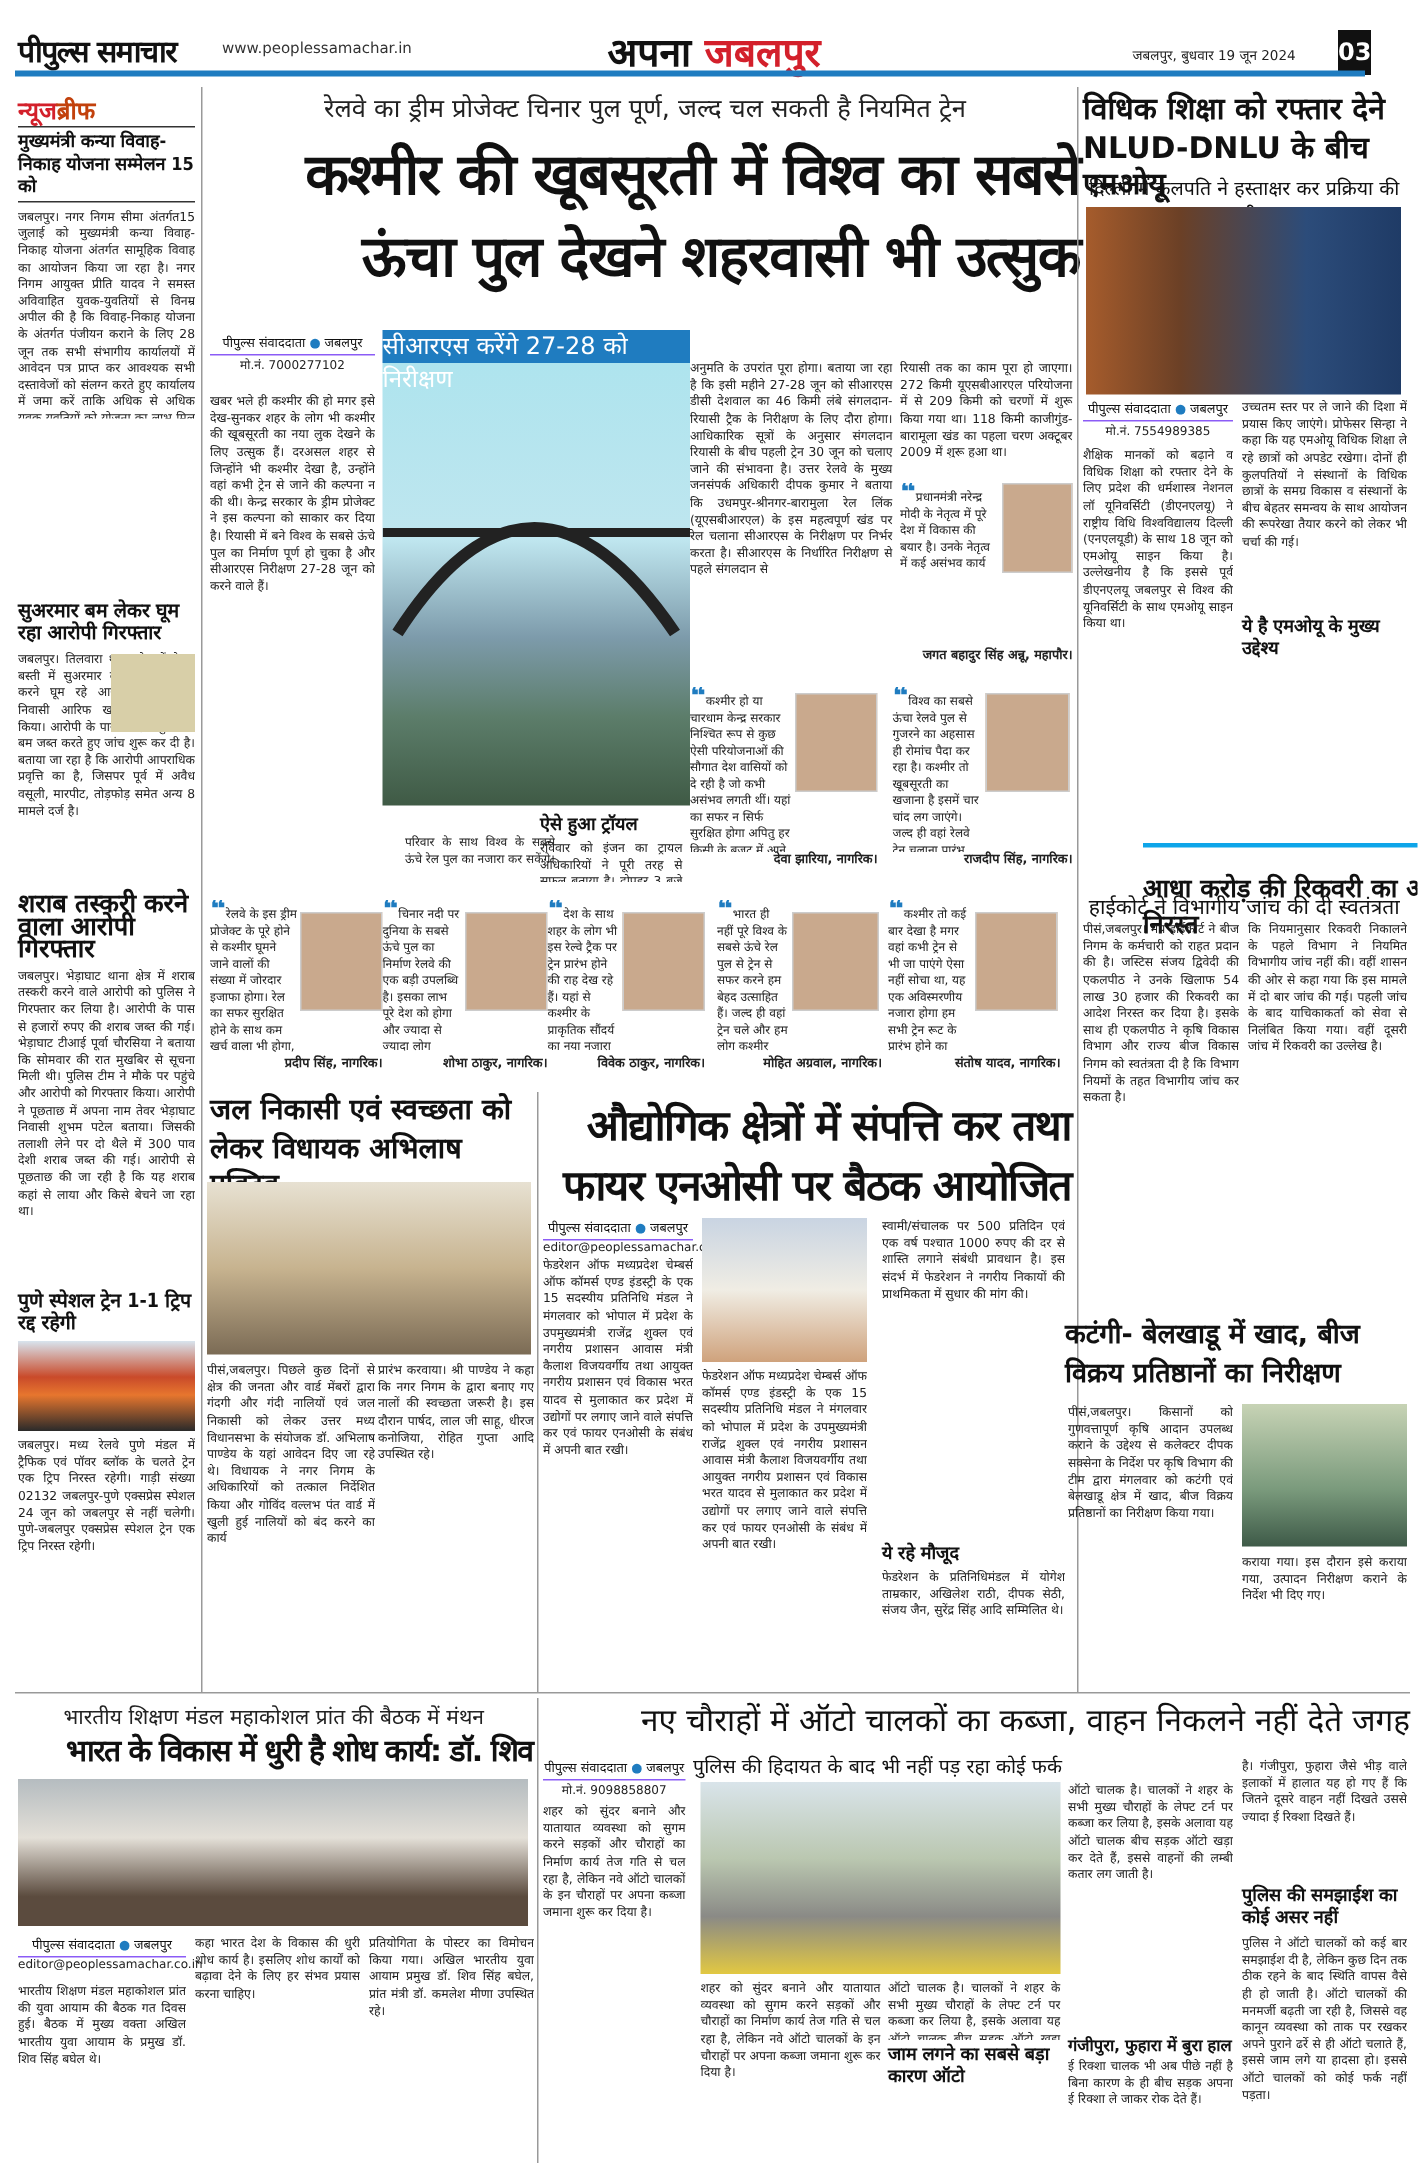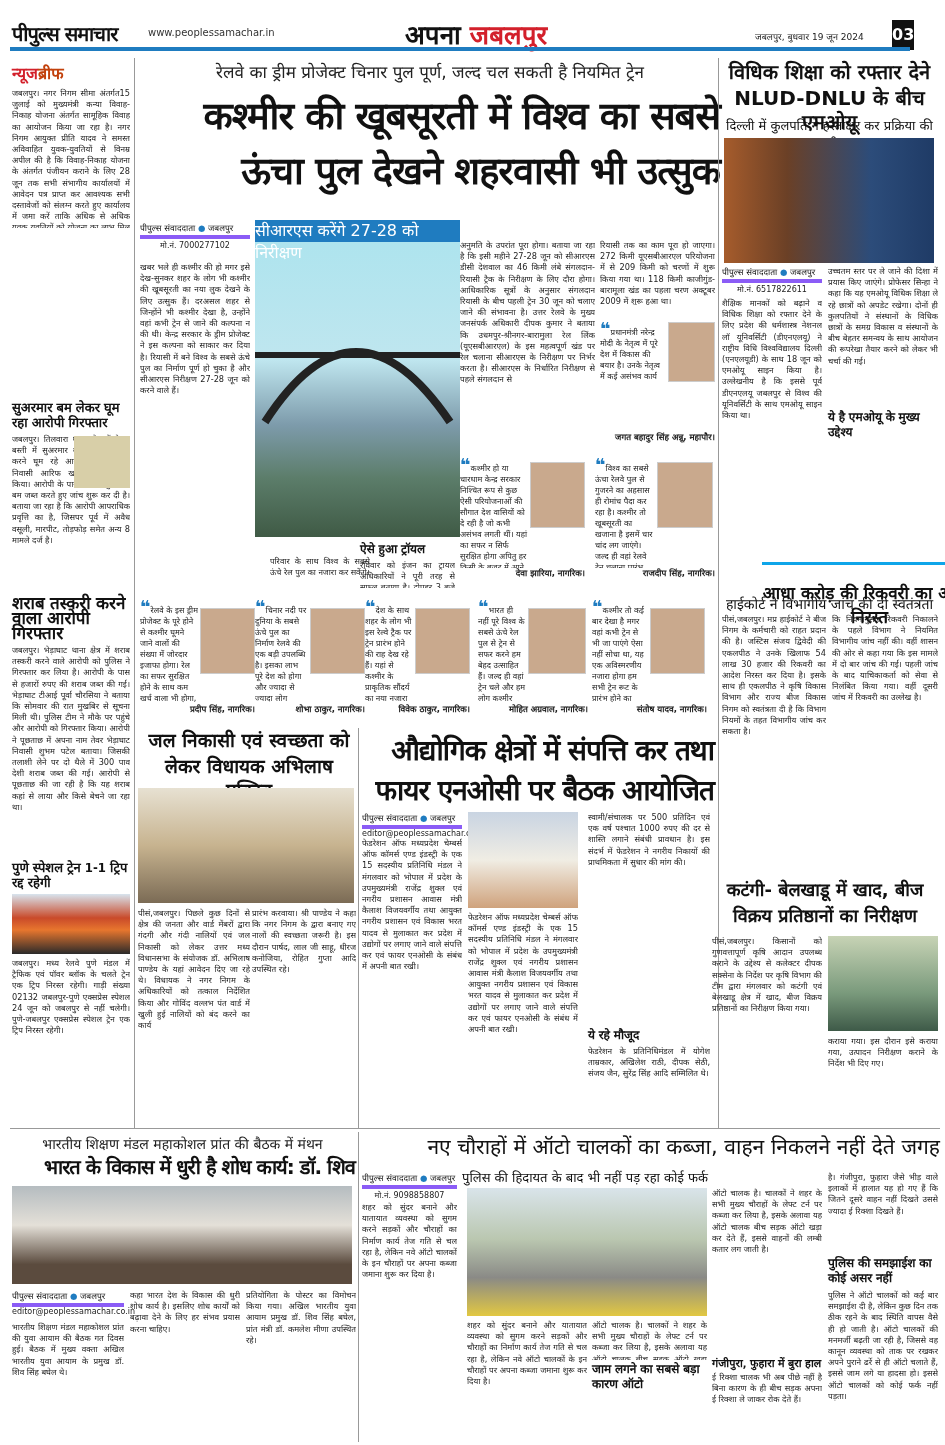--- a/index.html
+++ b/index.html
@@ -13,48 +13,49 @@
 .dateline{left:755px;top:30px;font-size:9px;color:#222}
 .pageno{left:892px;top:20px;width:22px;height:30px;background:#111;color:#fff;font-size:16px;font-weight:bold;text-align:center;line-height:30px}
 .bar{left:10px;top:47px;width:900px;height:4px;background:#1f7cc0}
 .col-rule{background:#999;width:1px}
 .brief-head{left:12px;top:62px;font-size:16px;font-weight:bold;color:#d3202b}
 .brief-head span{color:#c2410c}
 .hd-sm{font-weight:bold;font-size:12px;line-height:15px;font-family:"DejaVu Sans Condensed","DejaVu Sans",sans-serif}
 .body-txt{font-size:8.2px;line-height:11.2px;color:#222;text-align:justify;overflow:hidden}
 .kicker{font-size:17px;color:#222;text-align:center}
 .big-hl{font-size:38px;font-weight:bold;line-height:52px;text-align:right;letter-spacing:-1px}
-.byline{font-size:8.5px;text-align:left;border-bottom:4px solid #8b5cf6;padding-bottom:2px}
+.byline{font-size:8.5px;text-align:center;border-bottom:1px solid #8b5cf6;padding-bottom:2px}
 .byline .dot{color:#1f7cc0}
 .mob{font-size:8px;text-align:center;color:#222}
 .photo{background:#7a9bb0;overflow:hidden}
 .caption-bar{background:#1f7cc0;color:#fff;text-align:left;font-size:16px;height:22px;line-height:22px}
 .quote-card{font-size:8px;line-height:11px;color:#222}
 .quote-card .q{color:#1f7cc0;font-size:18px;font-weight:bold;line-height:14px}
 .quote-name{font-size:8.5px;text-align:right;font-weight:bold}
 .face{background:#c9a98d;border:1px solid #ccc}
-.right-hl{font-size:20px;font-weight:bold;line-height:24px;text-align:center}
+.right-hl{font-size:20px;font-weight:bold;line-height:24px;}
 .sub-hl{font-size:14px;text-align:center}
 </style>
 </head>
 <body>
 
 <div class="abs masthead">
   <div class="abs logo">पीपुल्स समाचार</div>
   <div class="abs url">www.peoplessamachar.in</div>
   <div class="abs pagetitle"><span>अपना </span><span class="red">जबलपुर</span></div>
   <div class="abs dateline">जबलपुर, बुधवार 19 जून 2024</div>
   <div class="abs pageno">03</div>
   <div class="abs bar"></div>
 </div>
 
 <div class="abs col-rule" style="left:134px;top:58px;height:1070px"></div>
 <div class="abs brief-head"><span style="color:#d3202b">न्यूज</span><span>ब्रीफ</span></div>
 
 <div class="abs" style="left:12px;top:84px;width:118px">
+  <div class="hd-sm" style="border-top:1px solid #333;border-bottom:1px solid #333;padding:2px 0">मुख्यमंत्री कन्या विवाह-निकाह योजना सम्मेलन 15 को</div>
   <div class="body-txt" style="height:140px;margin-top:4px">जबलपुर। नगर निगम सीमा अंतर्गत15 जुलाई को मुख्यमंत्री कन्या विवाह-निकाह योजना अंतर्गत सामूहिक विवाह का आयोजन किया जा रहा है। नगर निगम आयुक्त प्रीति यादव ने समस्त अविवाहित युवक-युवतियों से विनम्र अपील की है कि विवाह-निकाह योजना के अंतर्गत पंजीयन कराने के लिए 28 जून तक सभी संभागीय कार्यालयों में आवेदन पत्र प्राप्त कर आवश्यक सभी दस्तावेजों को संलग्न करते हुए कार्यालय में जमा करें ताकि अधिक से अधिक युवक युवतियों को योजना का लाभ मिल सके।</div>
 </div>
 <div class="abs" style="left:12px;top:400px;width:118px">
   <div class="hd-sm" style="font-size:13px">सुअरमार बम लेकर घूम रहा आरोपी गिरफ्तार</div>
   <div class="abs photo" style="left:62px;top:36px;width:56px;height:52px;background:#d8cfa8"></div>
   <div class="body-txt" style="height:150px;margin-top:4px;padding-right:0">जबलपुर। तिलवारा थाना क्षेत्र में क्रेशर बस्ती में सुअरमार बम लेकर अपराध करने घूम रहे आरोपी क्रेशर बस्ती निवासी आरिफ खान को गिरफ्तार किया। आरोपी के पास से एक सुअरमार बम जब्त करते हुए जांच शुरू कर दी है। बताया जा रहा है कि आरोपी आपराधिक प्रवृत्ति का है, जिसपर पूर्व में अवैध वसूली, मारपीट, तोड़फोड़ समेत अन्य 8 मामले दर्ज है।</div>
 </div>
 <div class="abs" style="left:12px;top:596px;width:118px">
   <div class="hd-sm" style="font-size:17px">शराब तस्करी करने वाला आरोपी गिरफ्तार</div>
   <div class="body-txt" style="height:222px;margin-top:4px">जबलपुर। भेड़ाघाट थाना क्षेत्र में शराब तस्करी करने वाले आरोपी को पुलिस ने गिरफ्तार कर लिया है। आरोपी के पास से हजारों रुपए की शराब जब्त की गई। भेड़ाघाट टीआई पूर्वा चौरसिया ने बताया कि सोमवार की रात मुखबिर से सूचना मिली थी। पुलिस टीम ने मौके पर पहुंचे और आरोपी को गिरफ्तार किया। आरोपी ने पूछताछ में अपना नाम तेवर भेड़ाघाट निवासी शुभम पटेल बताया। जिसकी तलाशी लेने पर दो थैले में 300 पाव देशी शराब जब्त की गई। आरोपी से पूछताछ की जा रही है कि यह शराब कहां से लाया और किसे बेचने जा रहा था।</div>
@@ -136,21 +137,21 @@
   <div class="quote-name">संतोष यादव, नागरिक।</div>
 </div>
 
 <div class="abs col-rule" style="left:718px;top:58px;height:1070px"></div>
 <div class="abs right-hl" style="left:722px;top:60px;width:215px">विधिक शिक्षा को रफ्तार देने</div>
 <div class="abs right-hl" style="left:722px;top:86px;width:215px;font-family:'DejaVu Sans',sans-serif">NLUD-DNLU के बीच एमओयू</div>
 <div class="abs sub-hl" style="left:722px;top:116px;width:215px;font-size:13px">दिल्ली में कुलपति ने हस्ताक्षर कर प्रक्रिया की पूरी</div>
 <div class="abs photo" style="left:724px;top:138px;width:210px;height:125px;background:linear-gradient(90deg,#a65c2c 0%,#6b4026 30%,#2c4c7a 70%,#1f3b66 100%)"></div>
 <div class="abs" style="left:722px;top:266px;width:100px">
   <div class="byline"><span>पीपुल्स संवाददाता</span> <span class="dot">●</span> <span>जबलपुर</span></div>
-  <div class="mob">मो.नं. 6517822611</div>
+  <div class="mob">मो.नं. 7554989385</div>
 </div>
 <div class="abs body-txt" style="left:722px;top:298px;width:100px;height:250px">शैक्षिक मानकों को बढ़ाने व विधिक शिक्षा को रफ्तार देने के लिए प्रदेश की धर्मशास्त्र नेशनल लॉ यूनिवर्सिटी (डीएनएलयू) ने राष्ट्रीय विधि विश्वविद्यालय दिल्ली (एनएलयूडी) के साथ 18 जून को एमओयू साइन किया है। उल्लेखनीय है कि इससे पूर्व डीएनएलयू जबलपुर से विश्व की यूनिवर्सिटी के साथ एमओयू साइन किया था।</div>
 <div class="abs body-txt" style="left:828px;top:266px;width:110px;height:140px">उच्चतम स्तर पर ले जाने की दिशा में प्रयास किए जाएंगे। प्रोफेसर सिन्हा ने कहा कि यह एमओयू विधिक शिक्षा ले रहे छात्रों को अपडेट रखेगा। दोनों ही कुलपतियों ने संस्थानों के विधिक छात्रों के समग्र विकास व संस्थानों के बीच बेहतर समन्वय के साथ आयोजन की रूपरेखा तैयार करने को लेकर भी चर्चा की गई।</div>
 <div class="abs hd-sm" style="left:828px;top:410px;width:110px">ये है एमओयू के मुख्य उद्देश्य</div>
 
 <div class="abs right-hl" style="left:762px;top:562px;width:215px;font-size:17px;border-top:3px solid #0ea5e9;padding-top:16px">आधा करोड़ की रिकवरी का आदेश निरस्त</div>
 <div class="abs sub-hl" style="left:722px;top:594px;width:215px">हाईकोर्ट ने विभागीय जांच की दी स्वतंत्रता</div>
 <div class="abs body-txt" style="left:722px;top:614px;width:104px;height:250px">पीसं,जबलपुर। मप्र हाईकोर्ट ने बीज निगम के कर्मचारी को राहत प्रदान की है। जस्टिस संजय द्विवेदी की एकलपीठ ने उनके खिलाफ 54 लाख 30 हजार की रिकवरी का आदेश निरस्त कर दिया है। इसके साथ ही एकलपीठ ने कृषि विकास विभाग और राज्य बीज विकास निगम को स्वतंत्रता दी है कि विभाग नियमों के तहत विभागीय जांच कर सकता है।</div>
 <div class="abs body-txt" style="left:832px;top:614px;width:106px;height:250px">कि नियमानुसार रिकवरी निकालने के पहले विभाग ने नियमित विभागीय जांच नहीं की। वहीं शासन की ओर से कहा गया कि इस मामले में दो बार जांच की गई। पहली जांच के बाद याचिकाकर्ता को सेवा से निलंबित किया गया। वहीं दूसरी जांच में रिकवरी का उल्लेख है।</div>
 

